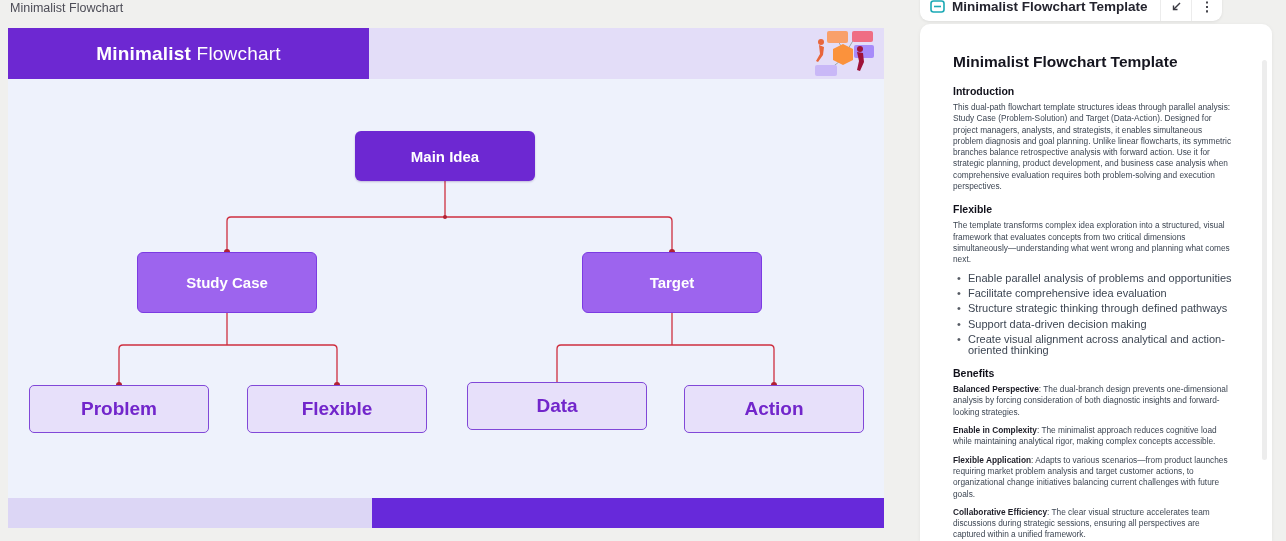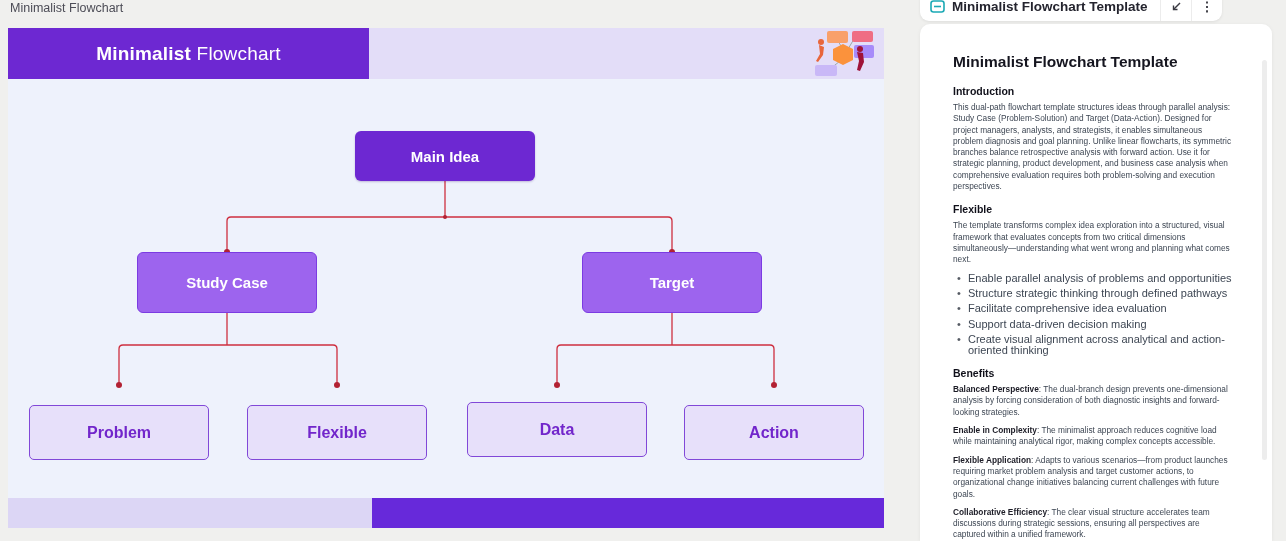--- a/index.html
+++ b/index.html
@@ -16,22 +16,22 @@
   .banner-title { color:#fff; font-size:19px; letter-spacing:.2px; }
   .banner-title b { font-weight:700; }
   .banner-illustration { position:absolute; right:8px; top:1px; }
   
   .node { position:absolute; display:flex; align-items:center; justify-content:center;
           text-align:center; font-weight:700; }
   .node-l1 { width:180px; height:50px; background:#6d28d2; border-radius:6px;
              color:#fff; font-size:15px; box-shadow:0 1px 2px rgba(60,20,120,.25); }
   .node-l2 { width:180px; height:61px; background:#9d64ee; border:1.5px solid #7b3be2;
              border-radius:6px; color:#fff; font-size:15px; }
-  .node-l3 { width:180px; height:55px; background:#e7e0fa; border:1.5px solid #8148d8;
-             border-radius:5px; color:#7226cb; font-size:16px;margin-top:20px; }
+  .node-l3 { width:180px; height:48px; background:#e7e0fa; border:1.5px solid #8148d8;
+             border-radius:5px; color:#7226cb; font-size:19px; }
   .connectors { position:absolute; left:0; top:0; }
   
   .footer-lav  { position:absolute; left:0; top:470px; width:364px; height:30px; background:#dcd6f5; }
   .footer-purp { position:absolute; left:364px; top:470px; width:512px; height:30px; background:#6729da; }
   
   .panel-header { position:absolute; left:920px; top:-9px; width:302px; height:30px;
                   background:#fff; border-radius:9px; display:flex; align-items:center;
                   box-shadow:0 1px 3px rgba(0,0,0,.08); padding-left:10px; }
   .panel-header .title { font-size:13.5px; font-weight:700; color:#24242e; flex:1;
                          white-space:nowrap; overflow:hidden; padding-left:7px; }
@@ -119,22 +119,22 @@
     <h1>Minimalist Flowchart Template</h1>
 
     <h2>Introduction</h2>
     <p>This dual-path flowchart template structures ideas through parallel analysis: Study Case (Problem-Solution) and Target (Data-Action). Designed for project managers, analysts, and strategists, it enables simultaneous problem diagnosis and goal planning. Unlike linear flowcharts, its symmetric branches balance retrospective analysis with forward action. Use it for strategic planning, product development, and business case analysis when comprehensive evaluation requires both problem-solving and execution perspectives.</p>
 
     <h2>Flexible</h2>
     <p>The template transforms complex idea exploration into a structured, visual framework that evaluates concepts from two critical dimensions simultaneously—understanding what went wrong and planning what comes next.</p>
 
     <ul>
       <li>Enable parallel analysis of problems and opportunities</li>
+      <li>Facilitate comprehensive idea evaluation</li>
       <li>Structure strategic thinking through defined pathways</li>
-      <li>Facilitate comprehensive idea evaluation</li>
       <li>Support data-driven decision making</li>
       <li>Create visual alignment across analytical and action-oriented thinking</li>
     </ul>
 
     <h2>Benefits</h2>
     <p><strong>Balanced Perspective</strong><span>: The dual-branch design prevents one-dimensional analysis by forcing consideration of both diagnostic insights and forward-looking strategies.</span></p>
     <p><strong>Enable in Complexity</strong><span>: The minimalist approach reduces cognitive load while maintaining analytical rigor, making complex concepts accessible.</span></p>
     <p><strong>Flexible Application</strong><span>: Adapts to various scenarios—from product launches requiring market problem analysis and target customer actions, to organizational change initiatives balancing current challenges with future goals.</span></p>
     <p><strong>Collaborative Efficiency</strong><span>: The clear visual structure accelerates team discussions during strategic sessions, ensuring all perspectives are captured within a unified framework.</span></p>
   </div>

